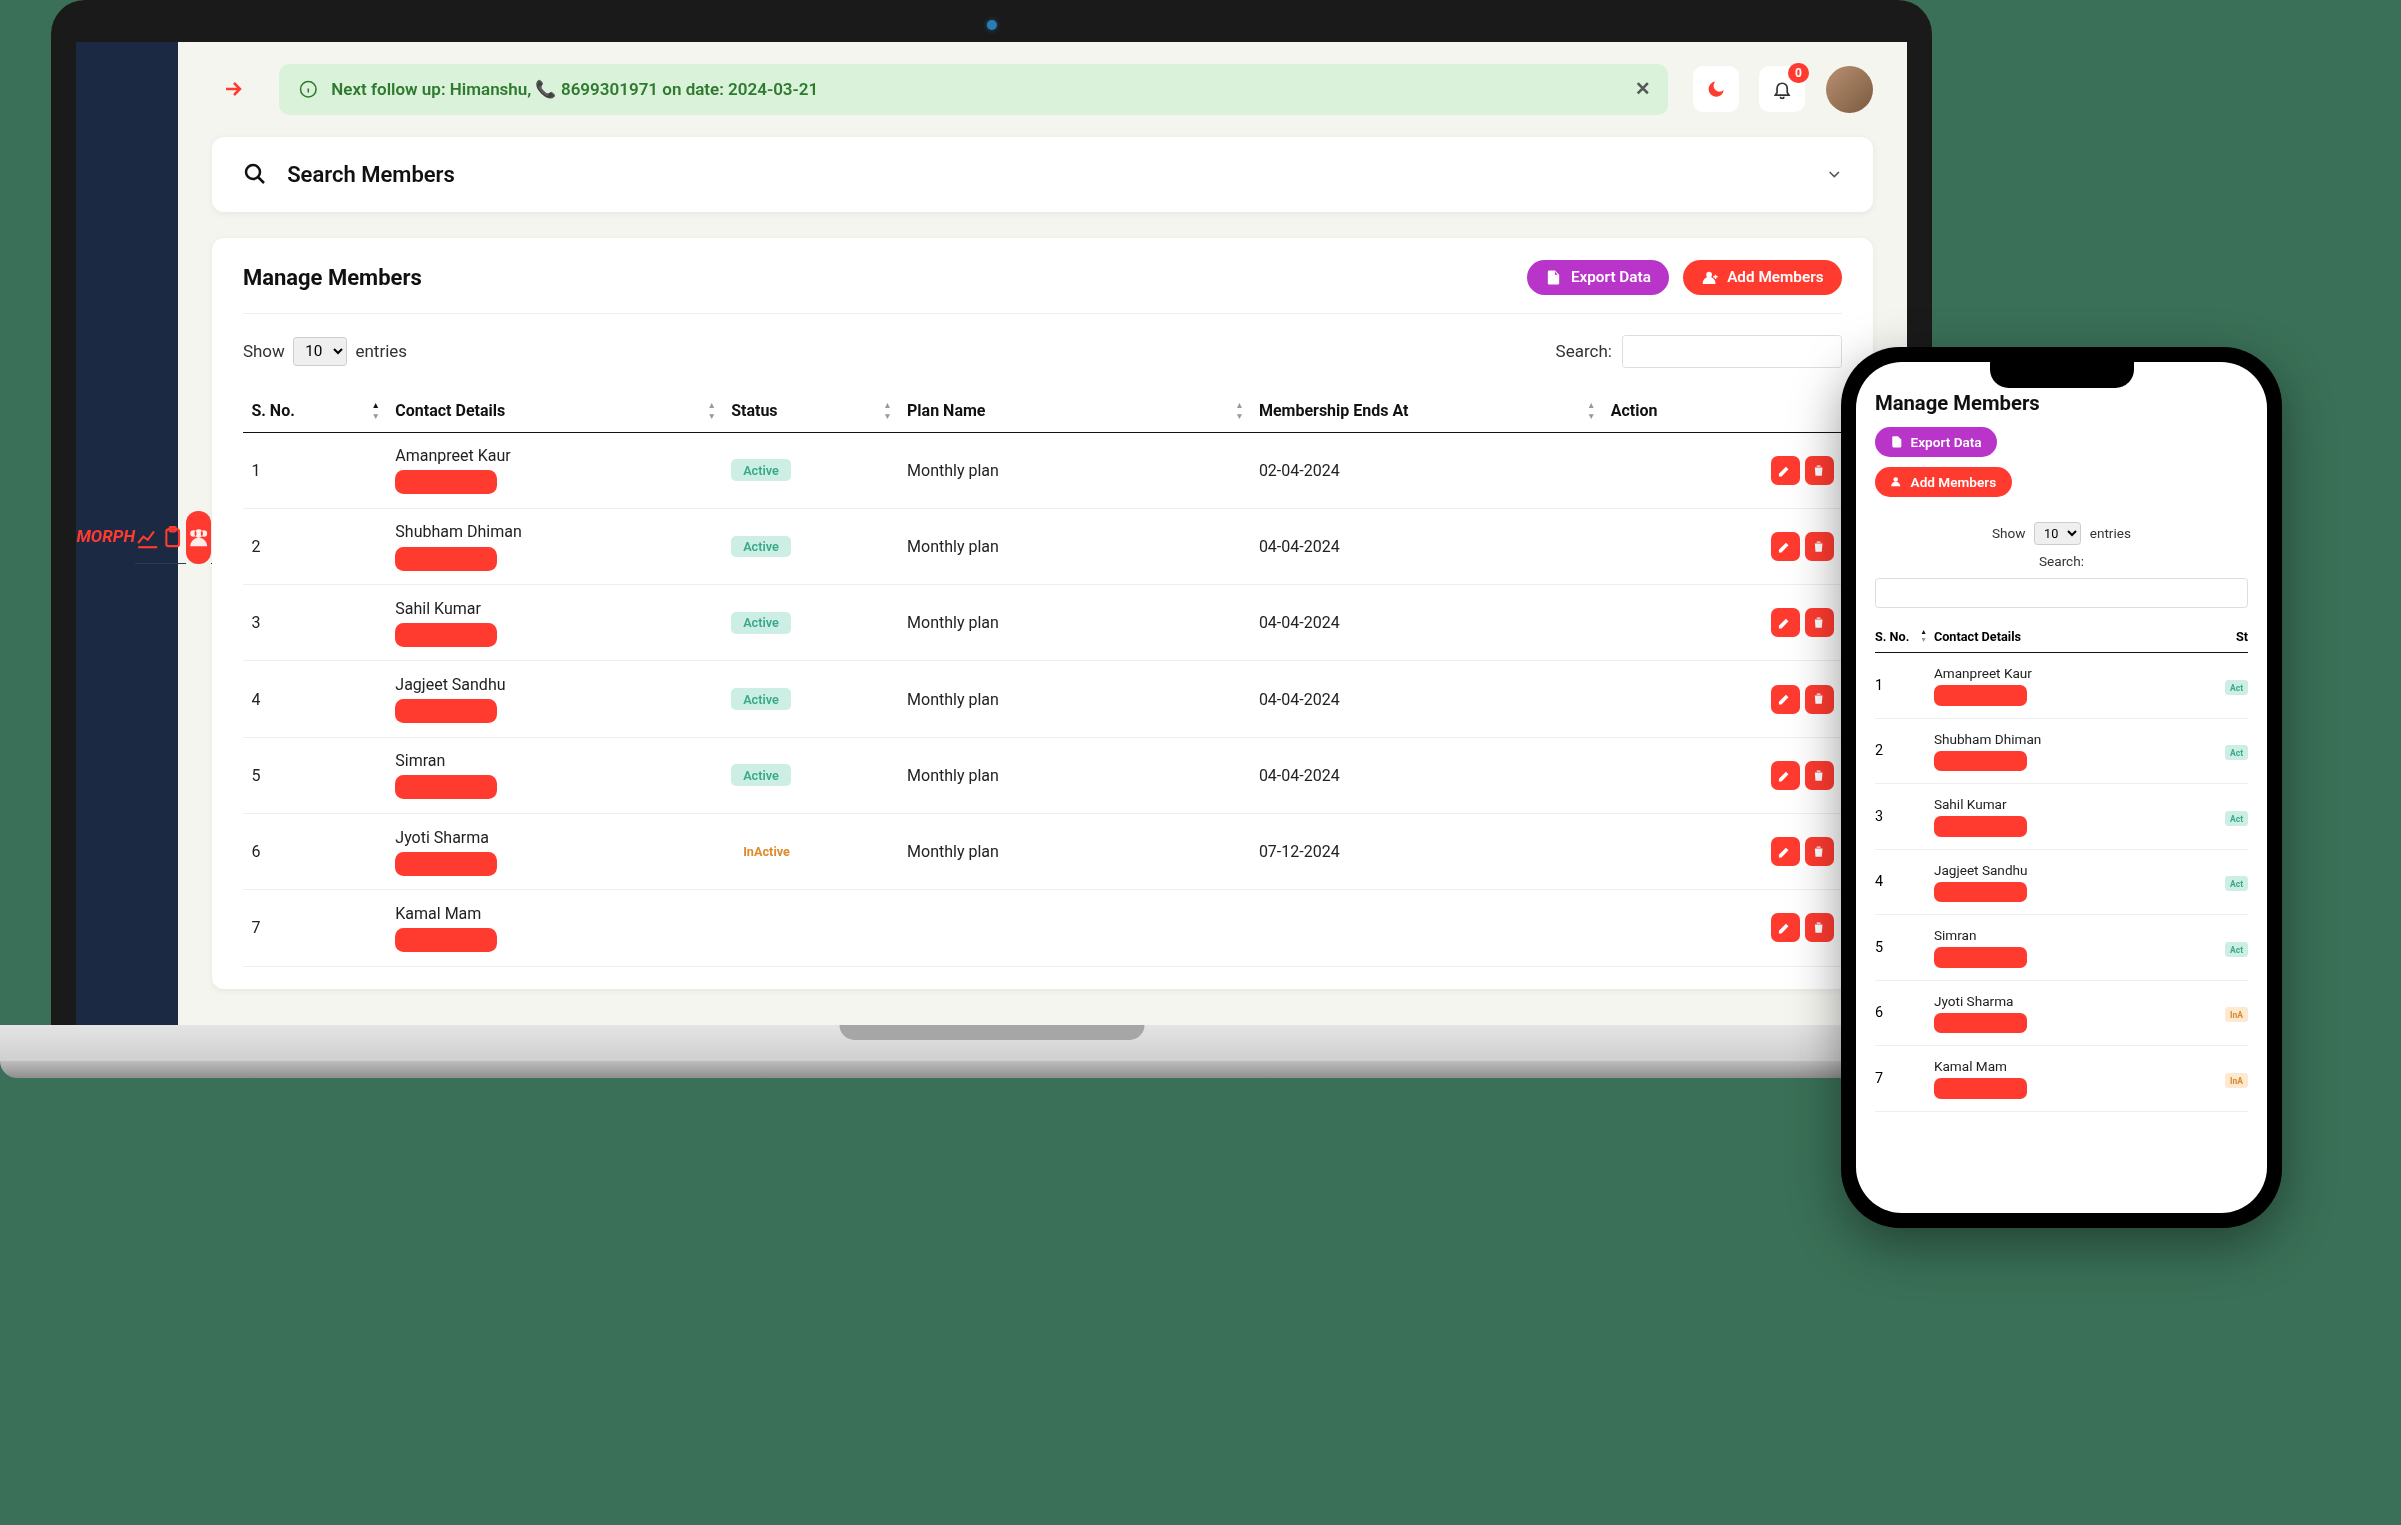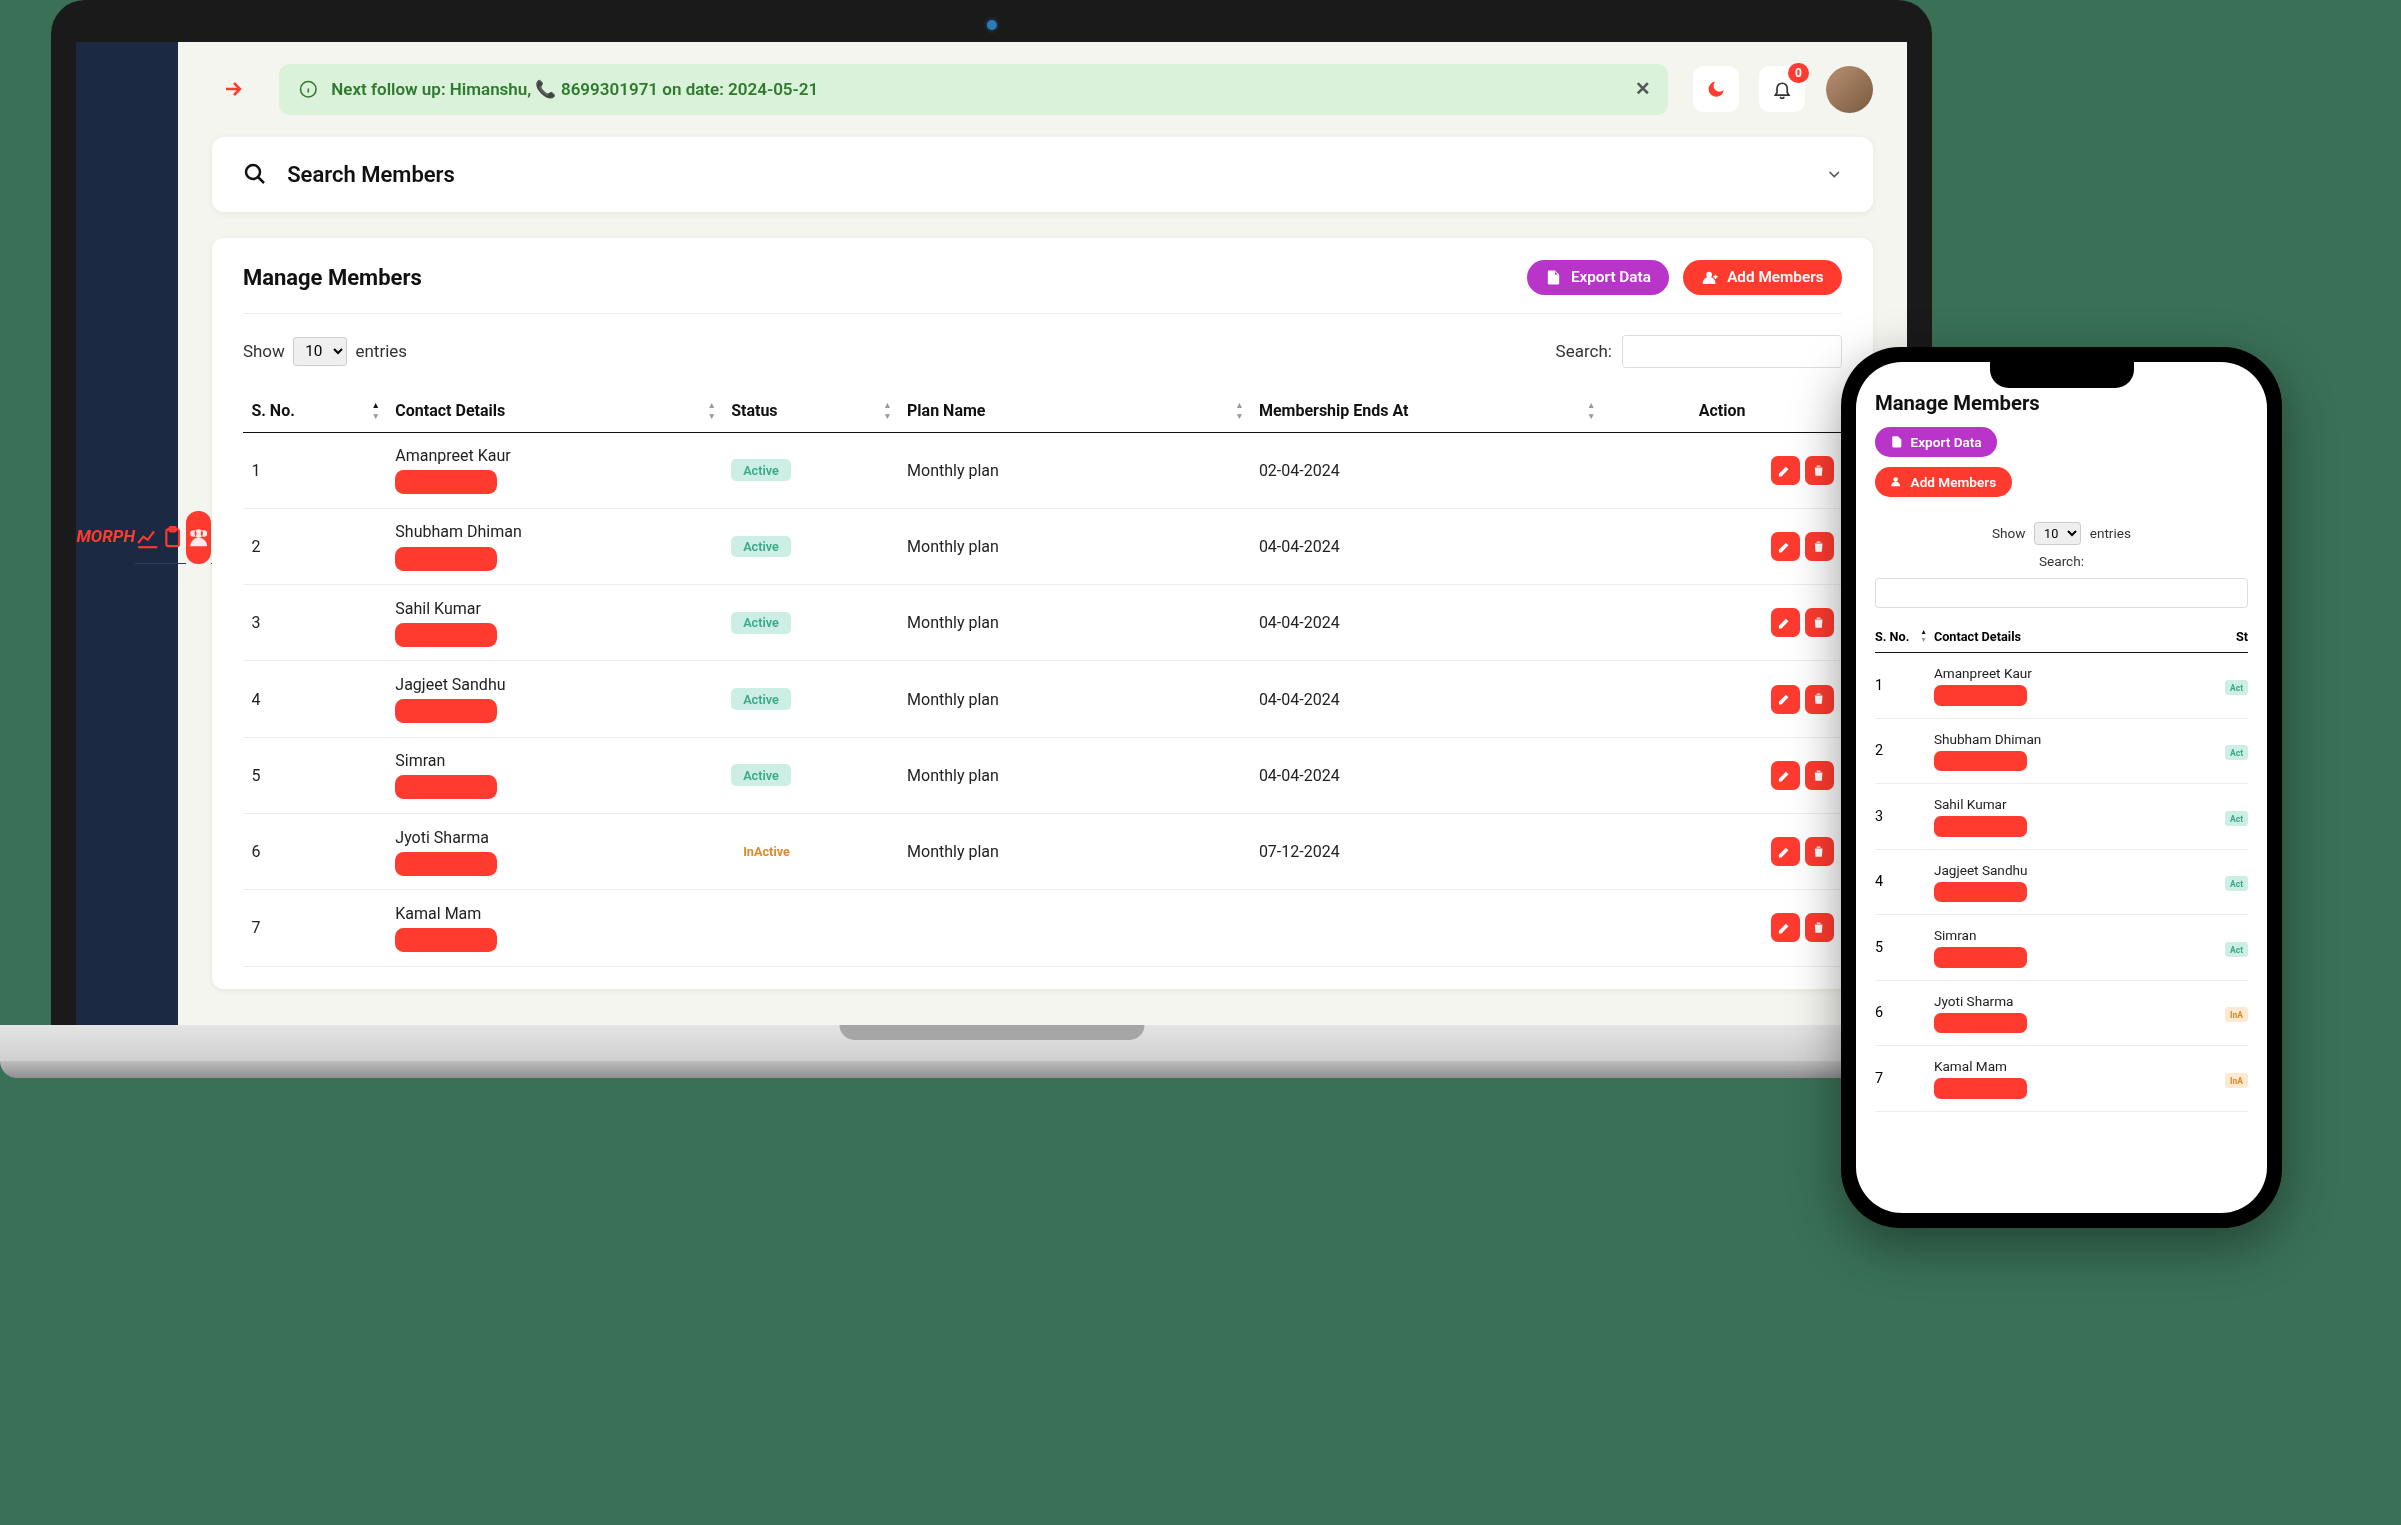--- a/index.html
+++ b/index.html
@@ -182,21 +182,21 @@
           <div class="arrow-btn">
             <svg width="24" height="24" viewBox="0 0 24 24" fill="none" stroke="currentColor" stroke-width="2.5">
                 <path d="M5 12h14M13 6l6 6-6 6"></path>
               </svg>
           </div>
           <div class="alert-banner">
             <svg width="18.6" height="18.6" viewBox="0 0 24 24" fill="none" stroke="#2f7a2f" stroke-width="2">
                 <circle cx="12" cy="12" r="10"></circle>
                 <path d="M12 8v.01M12 11v5"></path>
               </svg>
-            <span>Next follow up: Himanshu, 📞 8699301971 on date: 2024-05-21</span>
+            <span>Next follow up: Himanshu, 📞 8699301971 on date: 2024-03-21</span>
             <span class="alert-close">✕</span>
           </div>
           <div class="top-actions">
             <div class="icon-btn">
               <svg width="20.3" height="20.3" viewBox="0 0 24 24" fill="#ff3b30">
                   <path d="M21 13a9 9 0 11-10-10 7 7 0 0010 10z"></path>
                 </svg>
             </div>
             <div class="icon-btn">
               <svg width="20.3" height="20.3" viewBox="0 0 24 24" fill="none" stroke="#333" stroke-width="2">
@@ -269,21 +269,21 @@
                         <span>▼</span>
                       </span></th>
                   <th style="width:22%"><span>Plan Name</span><span class="sort-ind">
                         <span>▲</span>
                         <span>▼</span>
                       </span></th>
                   <th style="width:22%"><span>Membership Ends At</span><span class="sort-ind">
                         <span>▲</span>
                         <span>▼</span>
                       </span></th>
-                  <th style="width:15%;text-align:center"><span>Action</span></th>
+                  <th style="width:15%;text-align:left"><span>Action</span></th>
                 </tr>
               </thead>
               <tbody id="members-body">
                   <tr>
     <td>1</td>
     <td>
                       <div class="contact-cell">
                         <span>Amanpreet Kaur</span>
                         <div class="redact"></div>
                       </div>

